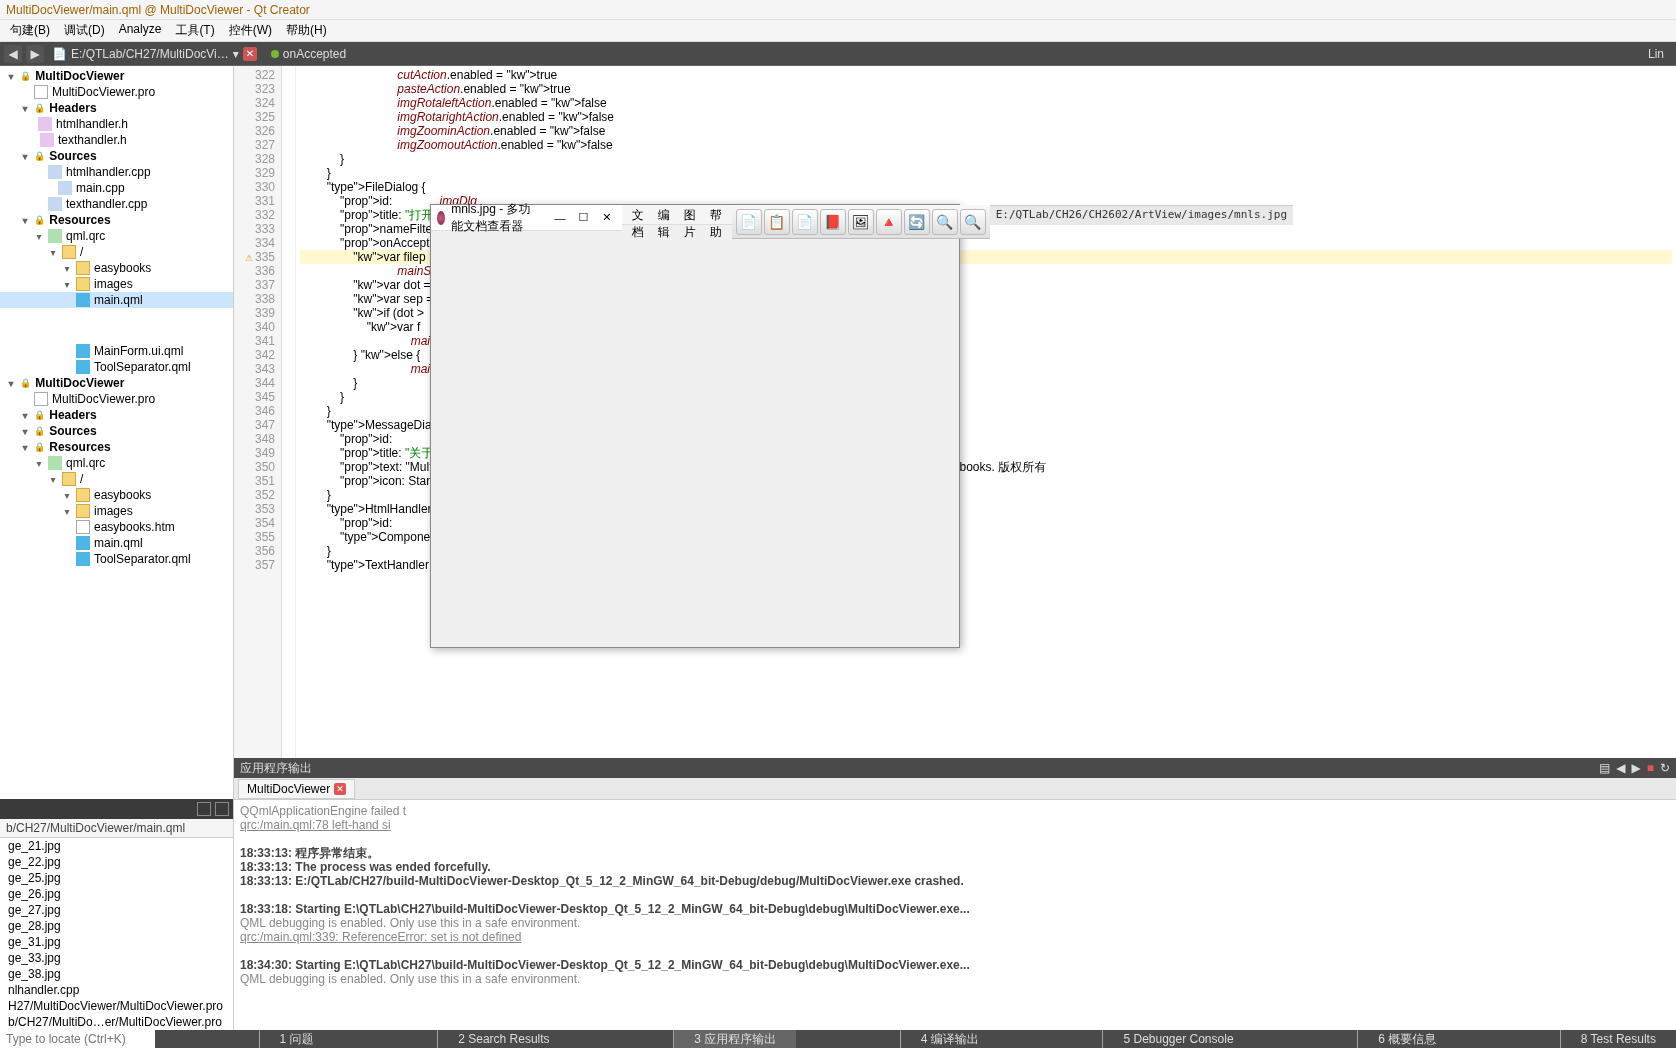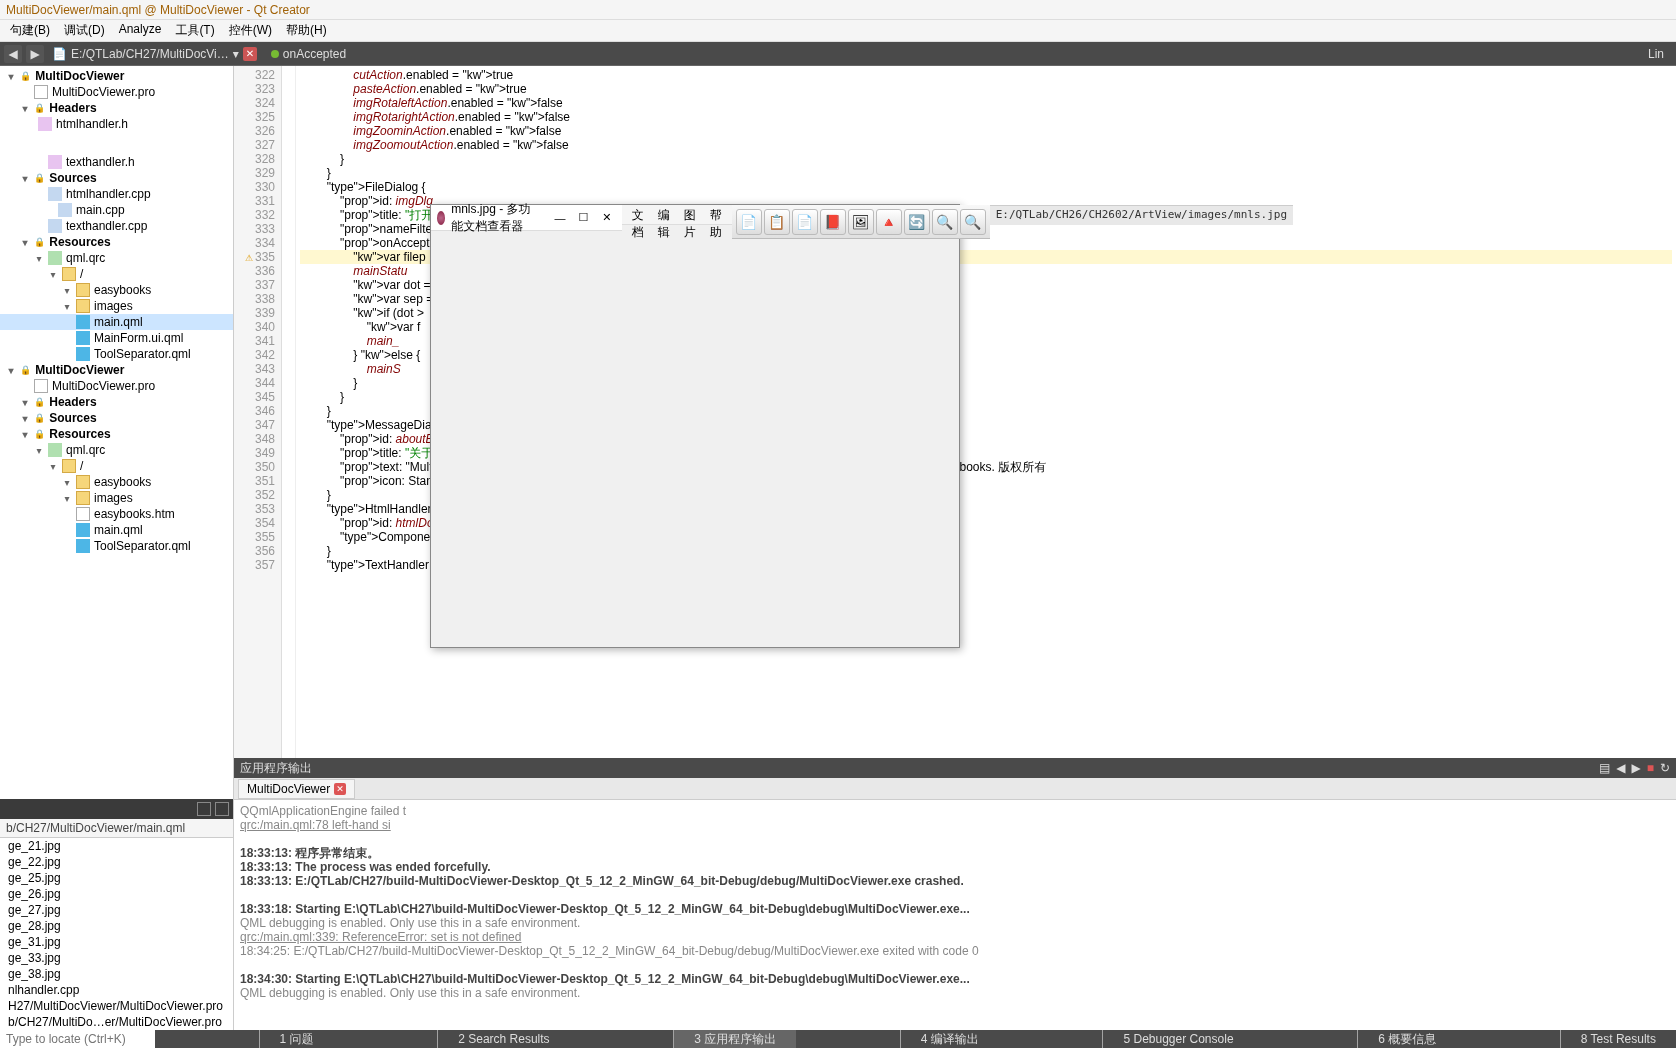--- a/index.html
+++ b/index.html
@@ -33,21 +33,21 @@
 .opendoc { background:#f5f5f5; padding:2px 6px; border-bottom:1px solid #ccc; color:#444; }
 .openlist { flex:0 0 auto; max-height:200px; overflow:auto; }
 .editor-area { flex:1; display:flex; flex-direction:column; }
 .code-pane { flex:1; display:flex; background:#fff; overflow:hidden; position:relative; }
 .gutter { width:48px; background:#f5f5f5; border-right:1px solid #ddd; text-align:right; padding:2px 6px 2px 2px; font-family:Consolas,monospace; color:#999; line-height:14px; font-size:11px; }
 .gutter div { height:14px; }
 .gutter .warn::before { content:"⚠"; color:#d90; margin-right:2px; font-size:9px; }
 .fold-col { width:14px; background:#fff; border-right:1px solid #eee; }
 .code { flex:1; font-family:Consolas,monospace; padding:2px 4px; line-height:14px; white-space:pre; font-size:11px; overflow:hidden; }
 .code .str { color:#008000; }
-.code .id { color:#800000; font-style:italic; }
+.code .id { color:#800000; font-style:italic;margin-left:44px; }
 .code .hl { background:#fff8d0; }
 .out-header { height:20px; background:#4a4a4a; color:#ddd; display:flex; align-items:center; padding:0 6px; gap:6px; }
 .out-tabs { height:22px; background:#e8e8e8; display:flex; align-items:center; padding:0 4px; gap:4px; border-bottom:1px solid #ccc; }
 .out-tab { background:#f5f5f5; padding:2px 8px; border:1px solid #ccc; display:flex; align-items:center; gap:4px; }
 .out-tab .x { width:12px; height:12px; background:#d55; border-radius:2px; color:#fff; font-size:9px; display:inline-flex; align-items:center; justify-content:center; }
 .output { height:230px; background:#fff; font-family:Consolas,monospace; padding:4px 6px; line-height:14px; overflow:auto; font-size:11px; color:#888; }
 .output .bold { font-weight:bold; color:#444; }
 .output .link { text-decoration:underline; }
 .right-label { margin-left:auto; padding:0 8px; }
 .statusbar { height:18px; background:#4a4a4a; color:#ddd; display:flex; align-items:center; font-size:11px;justify-content:space-between; }
@@ -118,21 +118,21 @@
         <div class="tree-item hdr" style="padding-left: 20px;">
           <span class="tri">▾</span>
           <span style="font-size: 9px;">🔒</span>
           <span>Headers</span>
         </div>
         <div class="tree-item" style="padding-left: 24px;">
           <span class="tri"></span>
           <span class="ico ico-h"></span>
           <span>htmlhandler.h</span>
         </div>
-        <div class="tree-item" style="padding-left: 34px; margin-top: 22px;">
+        <div class="tree-item" style="padding-left: 26px;">
           <span class="tri"></span>
           <span class="ico ico-h"></span>
           <span>texthandler.h</span>
         </div>
         <div class="tree-item hdr" style="padding-left: 20px;">
           <span class="tri">▾</span>
           <span style="font-size: 9px;">🔒</span>
           <span>Sources</span>
         </div>
         <div class="tree-item" style="padding-left: 34px;">
@@ -173,21 +173,21 @@
         <div class="tree-item" style="padding-left: 62px;">
           <span class="tri">▾</span>
           <span class="ico ico-fold"></span>
           <span>images</span>
         </div>
         <div class="tree-item sel" style="padding-left: 62px;">
           <span class="tri"></span>
           <span class="ico ico-qml"></span>
           <span>main.qml</span>
         </div>
-        <div class="tree-item" style="padding-left: 62px;">
+        <div class="tree-item" style="padding-left: 62px; margin-top: 35px;">
           <span class="tri"></span>
           <span class="ico ico-qml"></span>
           <span>MainForm.ui.qml</span>
         </div>
         <div class="tree-item" style="padding-left: 62px;">
           <span class="tri"></span>
           <span class="ico ico-qml"></span>
           <span>ToolSeparator.qml</span>
         </div>
         <div class="tree-item hdr" style="padding-left: 6px;">
@@ -335,21 +335,20 @@
         <div>QQmlApplicationEngine failed t</div>
         <div class="link">qrc:/main.qml:78 left-hand si</div>
         <div>&nbsp;</div>
         <div class="bold">18:33:13: 程序异常结束。</div>
         <div class="bold">18:33:13: The process was ended forcefully.</div>
         <div class="bold">18:33:13: E:/QTLab/CH27/build-MultiDocViewer-Desktop_Qt_5_12_2_MinGW_64_bit-Debug/debug/MultiDocViewer.exe crashed.</div>
         <div>&nbsp;</div>
         <div class="bold">18:33:18: Starting E:\QTLab\CH27\build-MultiDocViewer-Desktop_Qt_5_12_2_MinGW_64_bit-Debug\debug\MultiDocViewer.exe...</div>
         <div>QML debugging is enabled. Only use this in a safe environment.</div>
         <div class="link">qrc:/main.qml:339: ReferenceError: set is not defined</div>
-        <div>18:34:25: E:/QTLab/CH27/build-MultiDocViewer-Desktop_Qt_5_12_2_MinGW_64_bit-Debug/debug/MultiDocViewer.exe exited with code 0</div>
         <div>&nbsp;</div>
         <div class="bold">18:34:30: Starting E:\QTLab\CH27\build-MultiDocViewer-Desktop_Qt_5_12_2_MinGW_64_bit-Debug\debug\MultiDocViewer.exe...</div>
         <div>QML debugging is enabled. Only use this in a safe environment.</div>
       </div>
   </div>
 </div>
 
 <div class="statusbar">
   <input class="locate" placeholder="Type to locate (Ctrl+K)" style="">
   <span>1 问题</span>

